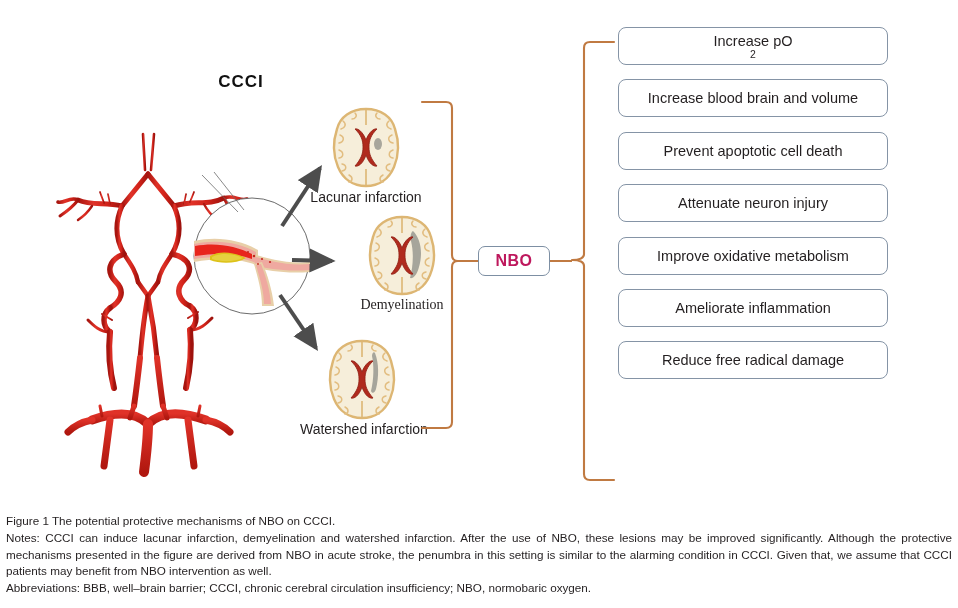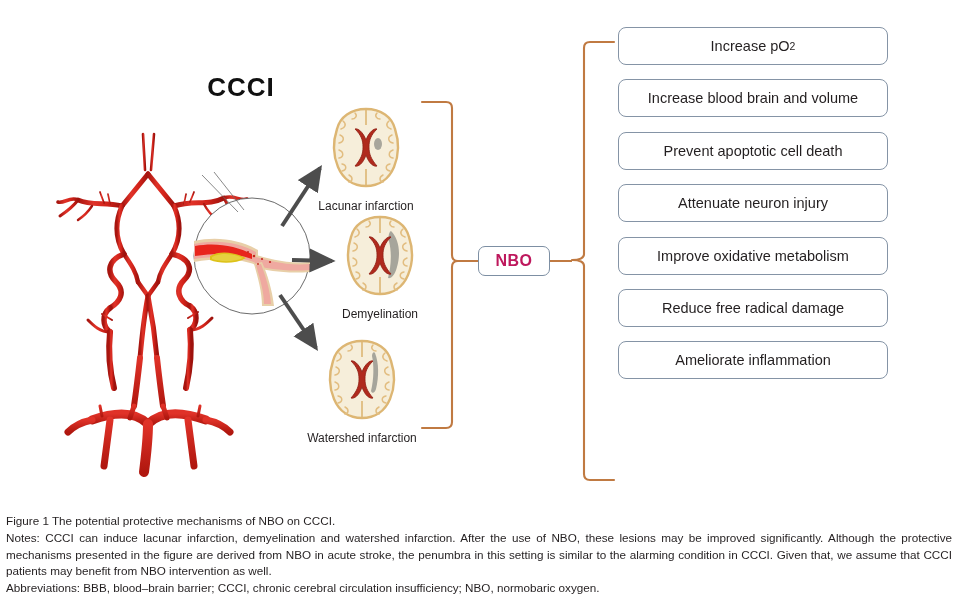--- a/index.html
+++ b/index.html
@@ -23,21 +23,21 @@
     height: 500px;
   }
 
   
   #ccci-title {
     position: absolute;
     left: 176px;
     top: 72px;
     width: 130px;
     text-align: center;
-    font-size: 26px;
+    font-size: 17px;
     font-weight: bold;
     letter-spacing: 1px;
     color: #101010;
   }
 
   
   #artery-illustration {
     position: absolute;
     left: 48px;
     top: 120px;
@@ -52,28 +52,28 @@
     top: 196px;
     width: 120px;
     height: 120px;
   }
 
   
   .brain-group { position: absolute; }
   .brain-svg { display: block; }
   .brain-label {
     text-align: center;
-    font-size: 12px;
+    font-size: 14px;
     color: #231f20;
-    margin-top: 11px;
+    margin-top: 1px;
     white-space: nowrap;
   }
 
   #brain-lacunar   { left: 304px; top: 106px; width: 124px; }
-  #brain-demyel    { left: 318px; top: 214px; width: 124px; }
+  #brain-demyel    { left: 340px; top: 214px; width: 124px; font-family: Liberation Serif, serif; }
   #brain-watershed { left: 300px; top: 338px; width: 124px; }
 
   
   #arrows-layer {
     position: absolute;
     left: 0; top: 0;
     width: 958px; height: 500px;
     pointer-events: none;
   }
 
@@ -143,20 +143,21 @@
     margin-bottom: 14.4px;
     border: 1.3px solid #8594a6;
     border-radius: 8px;
     background: #ffffff;
     display: flex;
     align-items: center;
     justify-content: center;
     font-size: 14.5px;
     color: #231f20;
     box-sizing: border-box;
+    flex-direction: column;
   }
   .outcome-box sub { font-size: 0.72em; vertical-align: -0.28em; }
 
   
   #caption {
     position: absolute;
     left: 6px;
     top: 513px;
     width: 946px;
     font-size: 11.7px;
@@ -429,29 +430,29 @@
 
   <div id="outcome-list">
     <div class="outcome-box">
       <span>Increase pO</span>
         <sub>2</sub>
     </div>
     <div class="outcome-box">Increase blood brain and volume</div>
     <div class="outcome-box">Prevent apoptotic cell death</div>
     <div class="outcome-box">Attenuate neuron injury</div>
     <div class="outcome-box">Improve oxidative metabolism</div>
+    <div class="outcome-box">Ameliorate inflammation</div>
     <div class="outcome-box">Reduce free radical damage</div>
-    <div class="outcome-box">Ameliorate inflammation</div>
   </div>
 
 </div>
 
 <div id="caption">
   <p>
     <span class="lead">Figure 1</span><span> The potential protective mechanisms of NBO on CCCI.</span>
   </p>
   <p>
     <span class="lead">Notes:</span><span> CCCI can induce lacunar infarction, demyelination and watershed infarction. After the use of NBO, these lesions may be improved significantly. Although the protective mechanisms presented in the figure are derived from NBO in acute stroke, the penumbra in this setting is similar to the alarming condition in CCCI. Given that, we assume that CCCI patients may benefit from NBO intervention as well.</span>
   </p>
   <p>
-    <span class="lead">Abbreviations:</span><span> BBB, blood–brain barrier; CCCI, chronic cerebral circulation insufficiency; NBO, normobaric oxygen.</span>
+    <span class="lead">Abbreviations:</span><span> BBB, well–brain barrier; CCCI, chronic cerebral circulation insufficiency; NBO, normobaric oxygen.</span>
   </p>
 </div>
 
 </body></html>

